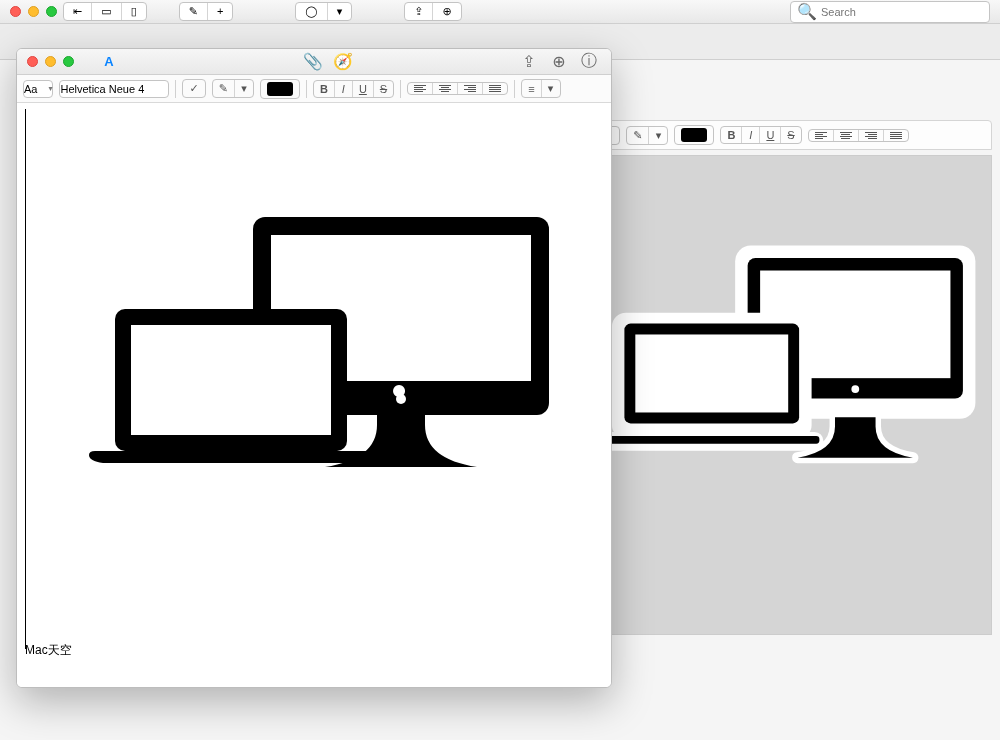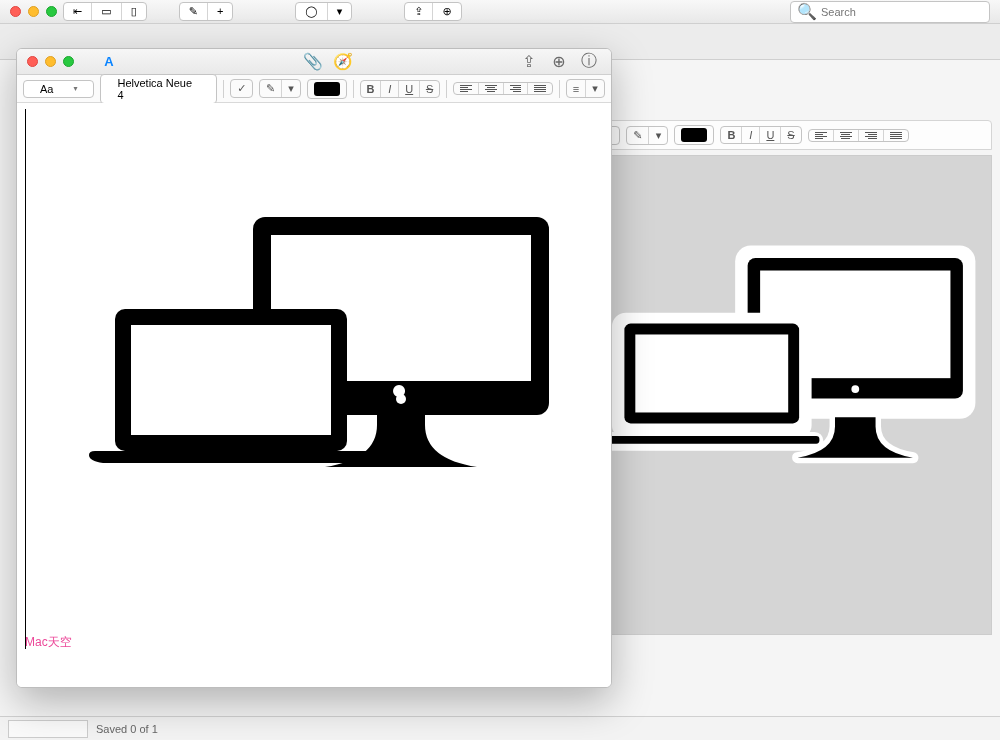--- a/index.html
+++ b/index.html
@@ -24,31 +24,31 @@
   .bg-canvas { position:absolute; left:590px; top:155px; right:8px; height:480px; background:#d5d5d5; border:1px solid #ccc;}
   .bg-statusbar{position:absolute; left:0; bottom:0; right:0; height:24px; background:#f3f3f3; border-top:1px solid #d0d0d0; display:flex; align-items:center; font-size:11px; color:#666; padding:0 8px;}
   .bg-statusbar .chunk{width:80px; height:18px; border:1px solid #ccc; background:#fafafa; margin-right:8px;}
 
   
   .fg-window { position:absolute; left:16px; top:48px; width:596px; height:640px; background:#fff; border:1px solid #bdbdbd; border-radius:6px; box-shadow:0 14px 40px rgba(0,0,0,.28); overflow:hidden; }
   .fg-titlebar { height:26px; background:linear-gradient(#f6f6f6,#e9e9e9); border-bottom:1px solid #cfcfcf; display:flex; align-items:center; padding:0 10px; gap:6px;}
   .letterA{ width:22px; height:18px; border-radius:3px; color:#0a84ff; font-weight:600; font-size:13px; display:flex; align-items:center; justify-content:center;}
   .tb-icon{width:24px; height:20px; display:flex; align-items:center; justify-content:center; color:#6a6a6a;}
   .fg-fmt-row { height:28px; background:#fbfbfb; border-bottom:1px solid #d9d9d9; display:flex; align-items:center; padding:0 6px; gap:6px; font-size:11px;}
-  .sel { border:1px solid #c4c4c4; border-radius:4px; background:#fff; padding:2px 16px; display:flex; align-items:center; gap:20px;}
+  .sel { border:1px solid #c4c4c4; border-radius:4px; background:#fff; padding:2px 0; display:flex; align-items:center; gap:11px;}
   .sel .chev{font-size:8px; color:#777;}
   .colorchip{width:26px; height:14px; border-radius:3px; background:#000;}
   .group{display:flex; border:1px solid #c4c4c4; border-radius:4px; overflow:hidden;}
   .group .b{padding:2px 6px; border-right:1px solid #d4d4d4; font-size:11px; color:#555; display:flex; align-items:center; justify-content:center; min-width:18px;}
   .group .b:last-child{border-right:none;}
   .strike{text-decoration:line-through;}
   .underline{text-decoration:underline;}
   .fg-canvas{position:relative; background:#fff; height:calc(100% - 54px);}
   .caret{position:absolute; left:8px; top:6px; width:1px; height:540px; background:#000;}
-  .credit{position:absolute; left:8px; bottom:36px; font-size:12px; color:#ec4899;}
+  .credit{position:absolute; left:8px; bottom:28px; font-size:12px; color:#000000;}
 
   
   .devices{position:absolute; left:48px; top:90px; width:500px; height:320px;}
   .devices-bg{position:absolute; left:0; top:-4px; width:390px; height:390px;}
   svg{display:block;}
 
   .mini-icon{font-size:11px; line-height:1;}
   .sep{width:1px; height:18px; background:#d0d0d0;}
   .align-lines{display:flex; flex-direction:column; gap:1px; width:12px;}
   .align-lines span{height:1px; background:#555; display:block;}
@@ -191,24 +191,20 @@
           <rect x="14" y="128" width="256" height="162" rx="18" fill="#fff"></rect>
           <rect x="30" y="142" width="224" height="128" rx="8" fill="#000"></rect>
           <rect x="44" y="156" width="196" height="100" fill="#fff"></rect>
           <rect x="4" y="286" width="276" height="14" rx="6" fill="#000" stroke="#fff" stroke-width="10"></rect>
           <rect x="4" y="286" width="276" height="10" rx="4" fill="#000"></rect>
         </g>
       </svg>
     </div>
   </div>
 
-  <div class="bg-statusbar">
-    <div class="chunk"></div>
-    <span>Saved 0 of 1</span>
-  </div>
 </div>
 
 <div class="fg-window">
   <div class="fg-titlebar">
     <div class="traffic">
       <div class="dot r"></div>
       <div class="dot y"></div>
       <div class="dot g"></div>
     </div>
     <div style="width:12px"></div>

